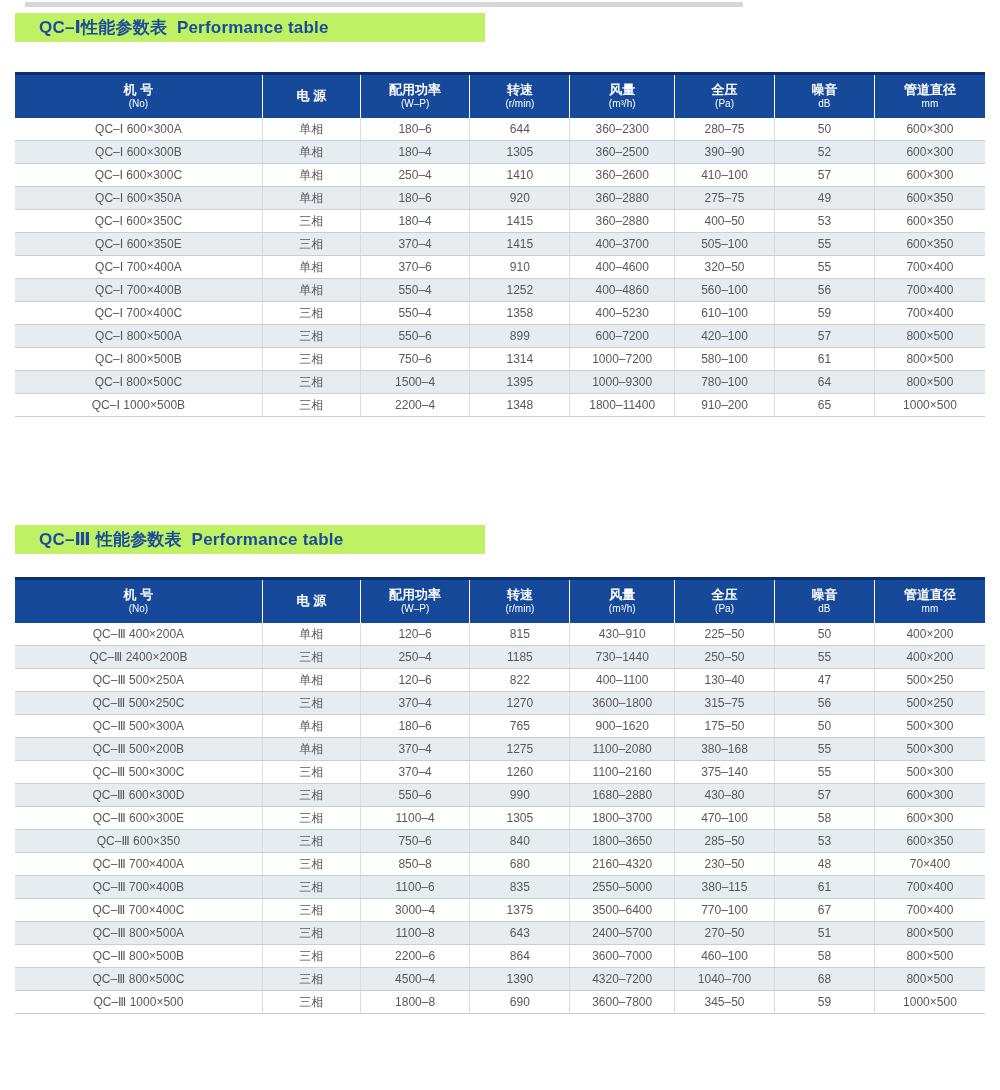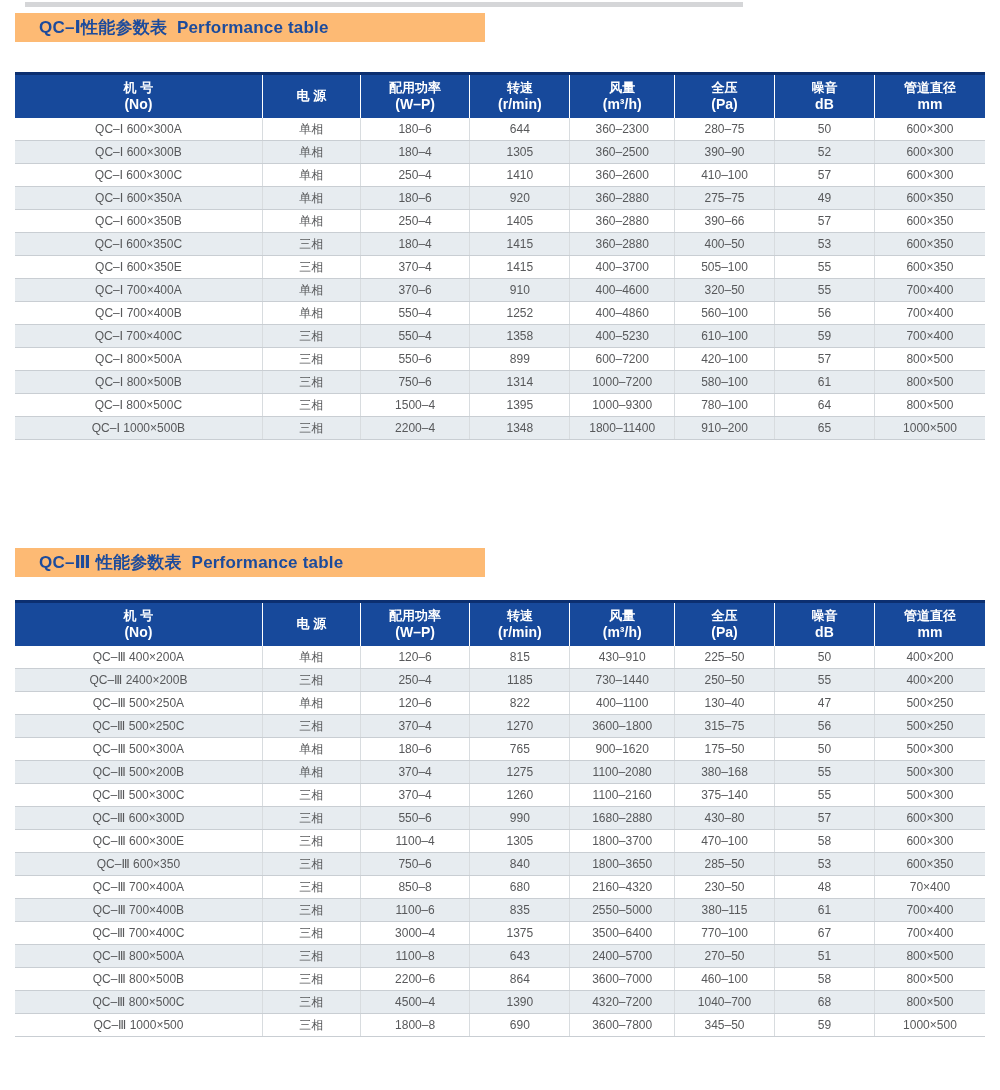--- a/index.html
+++ b/index.html
@@ -6,37 +6,37 @@
   body{
     width:1000px;min-height:1090px;background:#ffffff;
     font-family:"Liberation Sans","DejaVu Sans",sans-serif;
     -webkit-font-smoothing:antialiased;
   }
   .top-strip{
     margin:2px 0 0 25px;width:718px;height:5px;background:#d5d6d8;
   }
   .title-bar{
     margin:6px 0 0 15px;width:470px;height:29px;line-height:29px;
-    background:#fdba74;color:#1c4b9c;font-size:17px;font-weight:bold;
+    background:#bef264;color:#1c4b9c;font-size:17px;font-weight:bold;
     padding-left:24px;box-sizing:border-box;letter-spacing:.2px;
     white-space:pre;
   }
   .title-bar.second{margin-top:108px;}
   table.perf{
     margin:30px 0 8px 15px;width:970px;border-collapse:collapse;table-layout:fixed;
     border-top:3px solid #0c2f70;
   }
   table.perf.second{margin-top:23px;}
   table.perf thead th{
     background:#17499b;color:#ffffff;height:43px;
     font-size:13px;font-weight:bold;text-align:center;vertical-align:middle;
     border-left:1px solid #ffffff;padding:0;line-height:1.25;
   }
   table.perf thead th:first-child{border-left:none;}
-  table.perf thead th .h2{font-size:14px;font-weight:bold;}
+  table.perf thead th .h2{font-size:10px;font-weight:normal;}
   table.perf tbody td{
     height:22px;text-align:center;vertical-align:middle;
     font-size:12px;color:#57585a;
     border-bottom:1px solid #c9ced3;border-left:1px solid #d8dcdf;
     padding:0 2px;white-space:nowrap;overflow:hidden;
   }
   table.perf tbody td:first-child{border-left:none;}
   table.perf tbody tr:nth-child(even) td{background:#e7ecf0;}
   table.perf tbody tr:nth-child(odd) td{background:#ffffff;}
 </style>
@@ -128,30 +128,20 @@
         <td>QC–Ⅰ 600×350A</td>
         <td>单相</td>
         <td>180–6</td>
         <td>920</td>
         <td>360–2880</td>
         <td>275–75</td>
         <td>49</td>
         <td>600×350</td>
       </tr>
       <tr>
-        <td>QC–Ⅰ 600×350B</td>
-        <td>单相</td>
-        <td>250–4</td>
-        <td>1405</td>
-        <td>360–2880</td>
-        <td>390–66</td>
-        <td>57</td>
-        <td>600×350</td>
-      </tr>
-      <tr>
         <td>QC–Ⅰ 600×350C</td>
         <td>三相</td>
         <td>180–4</td>
         <td>1415</td>
         <td>360–2880</td>
         <td>400–50</td>
         <td>53</td>
         <td>600×350</td>
       </tr>
       <tr>

